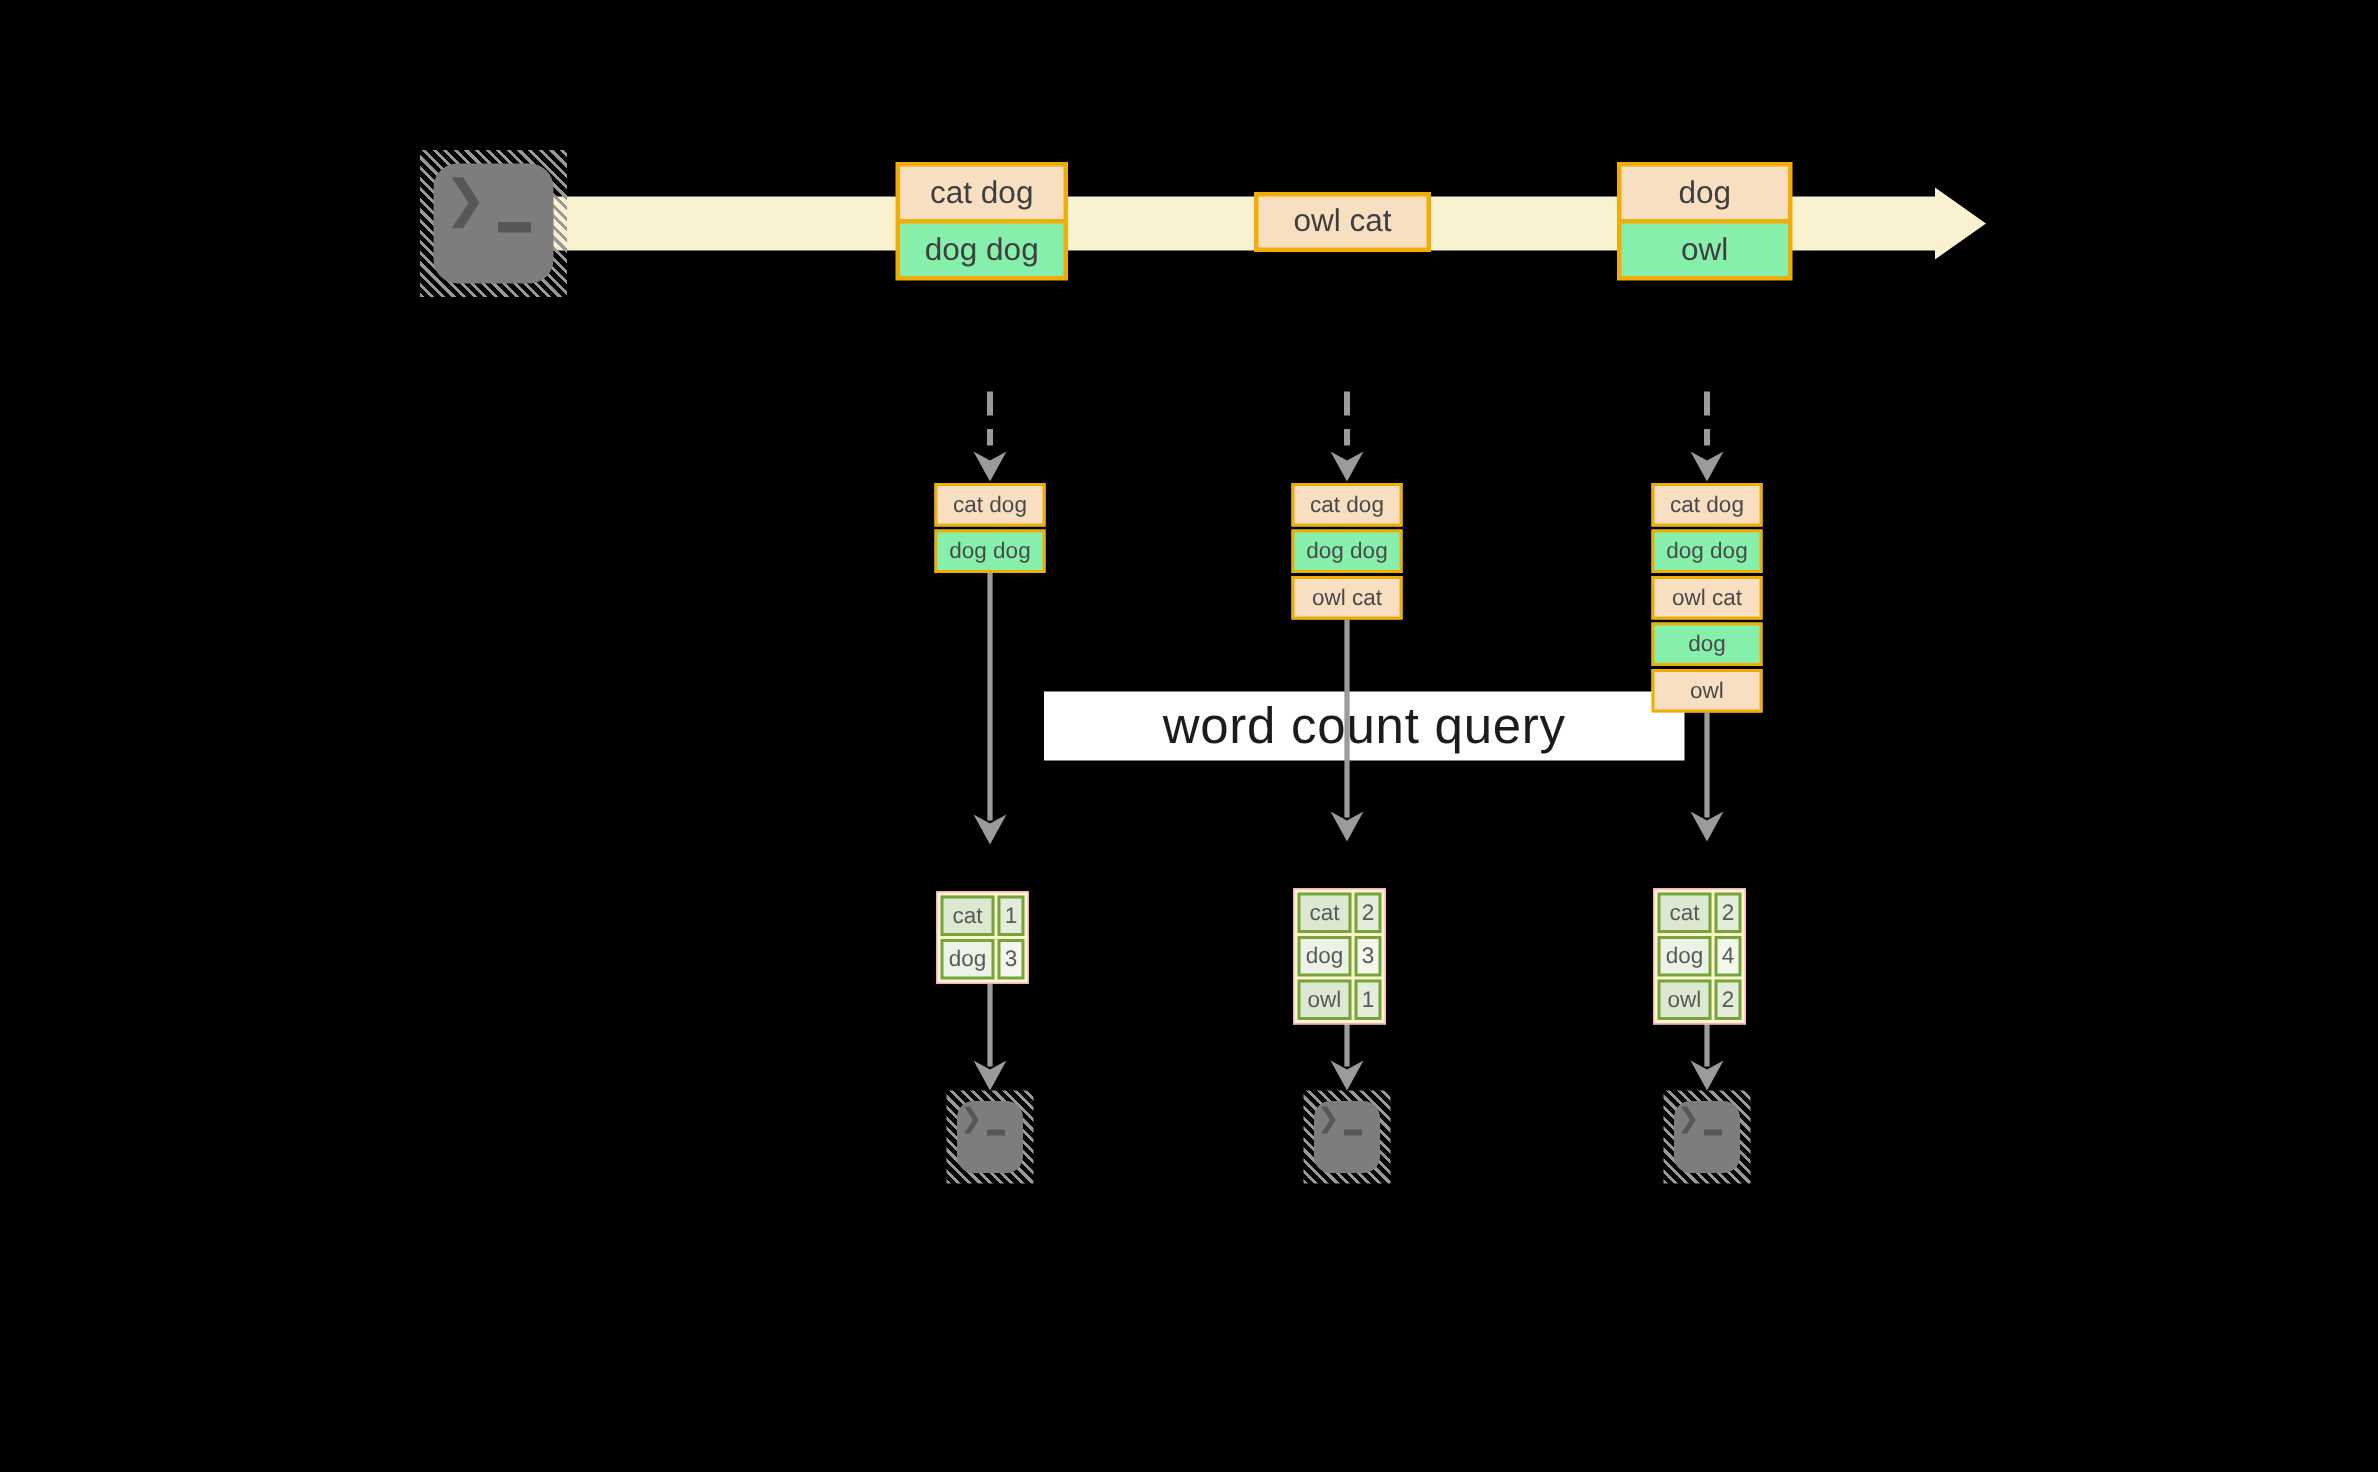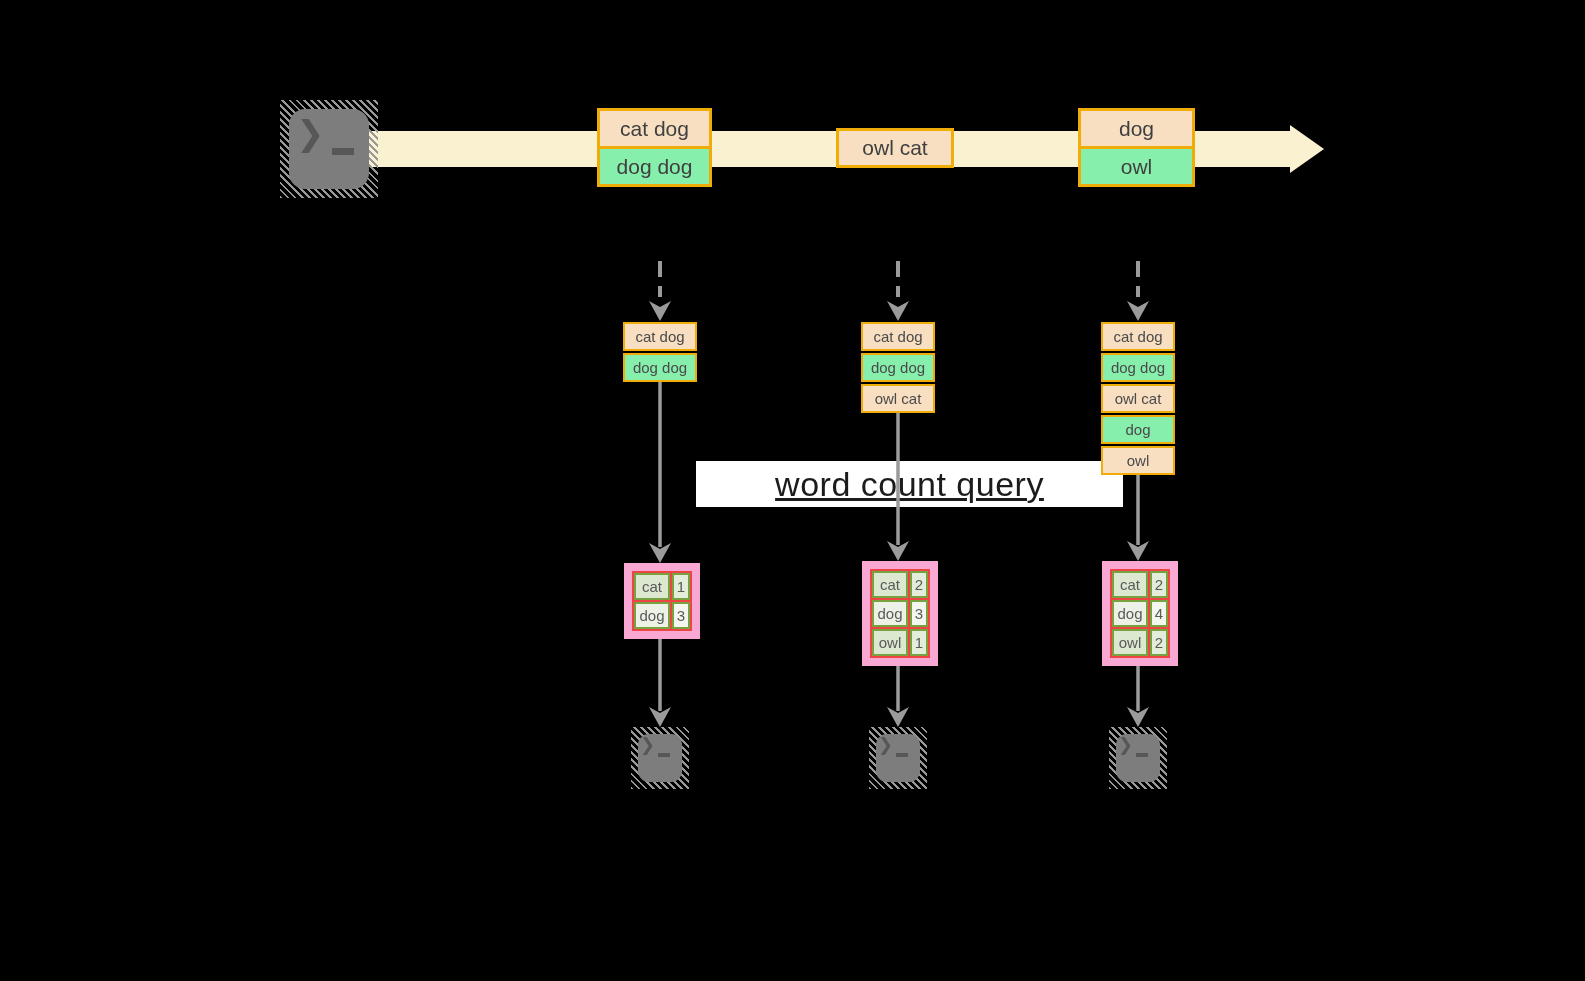--- a/index.html
+++ b/index.html
@@ -57,27 +57,27 @@
 
   
   svg.arrow{z-index:2;overflow:visible;}
   svg.arrow line{stroke:#9b9b9b;}
   svg.arrow path{fill:#9b9b9b;}
 
   
   .strip{
     left:696px;top:461px;width:427px;height:46px;background:#ffffff;z-index:1;
     display:flex;align-items:center;justify-content:center;
-    font-size:34px;color:#1c1c1c;letter-spacing:0.5px;text-decoration:underline;
+    font-size:34px;color:#1c1c1c;letter-spacing:0.5px;
   }
 
   
   .wtable{
-    background:#ef4444;border:8px solid #f9a8d4;padding:2px;z-index:3;
-    display:grid;grid-template-columns:36px 18px;gap:2px;
+    background:#fef9c3;border:1px solid #f9a8d4;padding:2px;z-index:3;
+    display:grid;grid-template-columns:36px 18px;gap:2px;margin-top:31px;
   }
   .wcell{
     border:2px solid #76a33f;height:23px;
     display:flex;align-items:center;justify-content:center;
     font-size:15px;color:#5a5a5a;
   }
   .g-dark{background:#dce8d0;}
   .g-light{background:#edf2e6;}
   .g-dark2{background:#e4edda;}
   .g-light2{background:#f3f7ee;}

